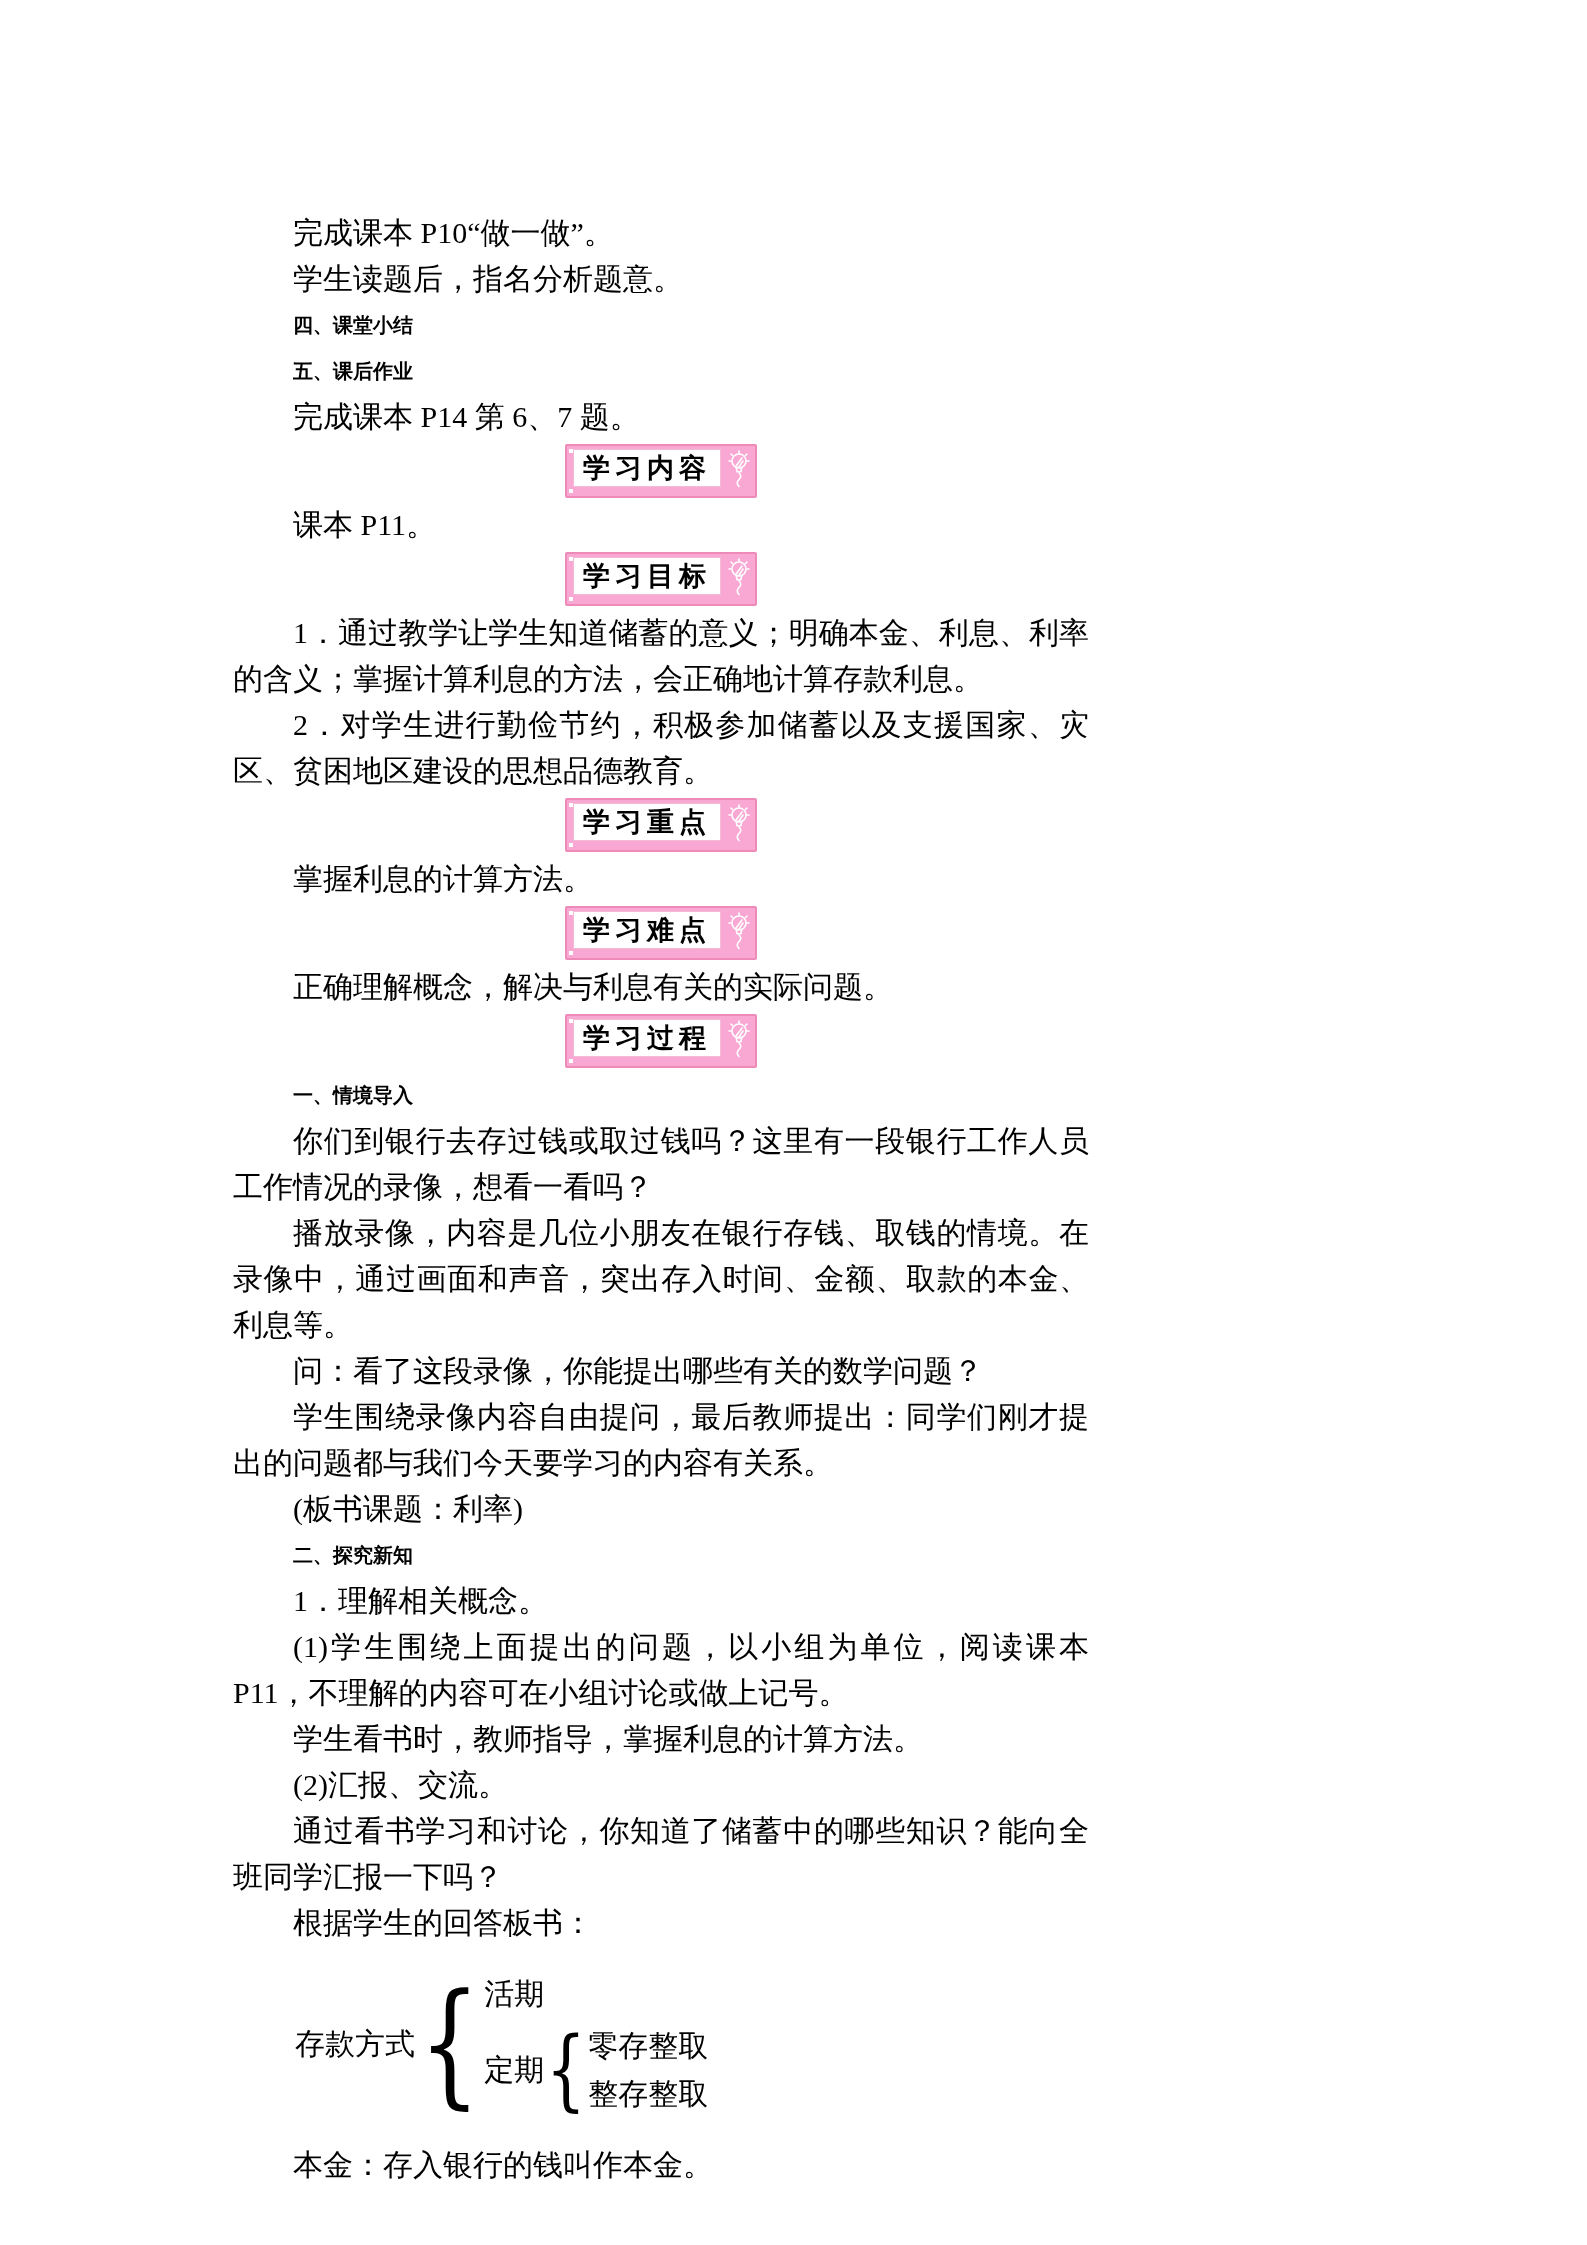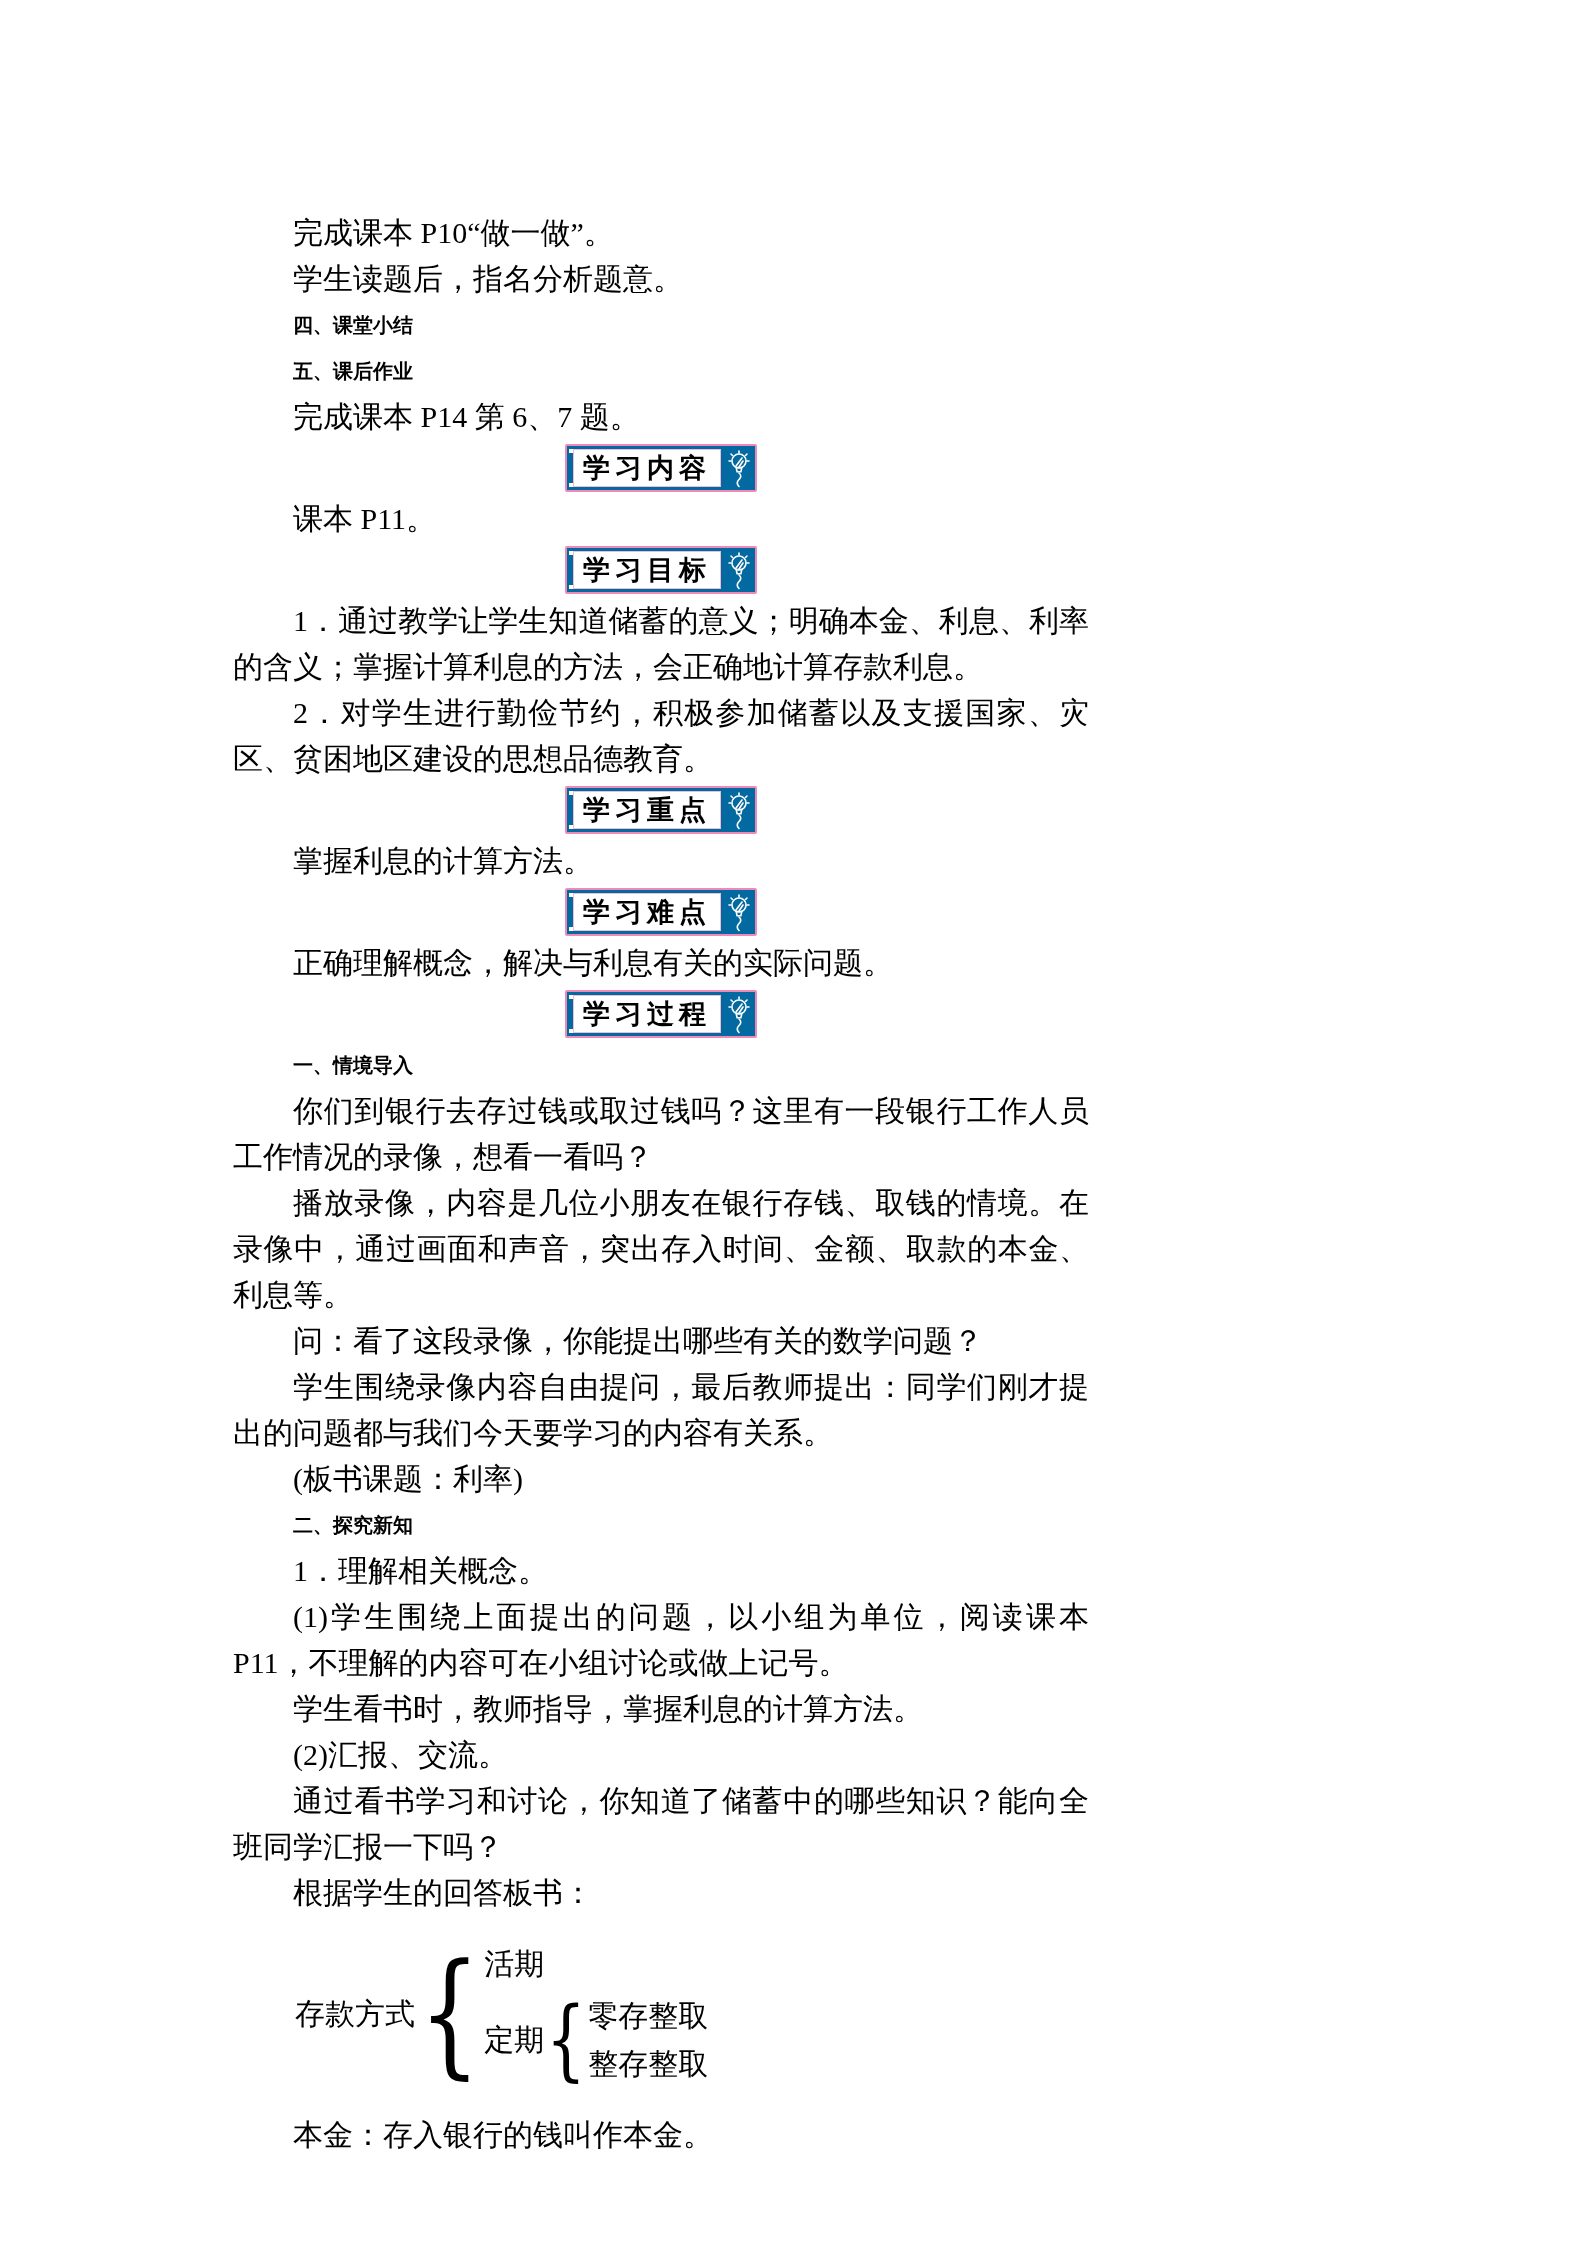--- a/index.html
+++ b/index.html
@@ -40,24 +40,24 @@
   }
   .badge-row{
     display:flex;
     justify-content:center;
     margin:4px 0;
   }
   .badge{
     position:relative;
     display:inline-flex;
     align-items:center;
-    background:#0369a1;
+    background:#f9a8d4;
     border:2px solid #ee8ab7;
     border-radius:2px;
-    padding:3px 34px 3px 6px;
+    padding:3px 34px 9px 6px;
   }
   .badge::before{
     content:"";
     position:absolute;
     left:2px;top:3px;
     width:4px;height:4px;
     background:#fff;
   }
   .badge::after{
     content:"";

